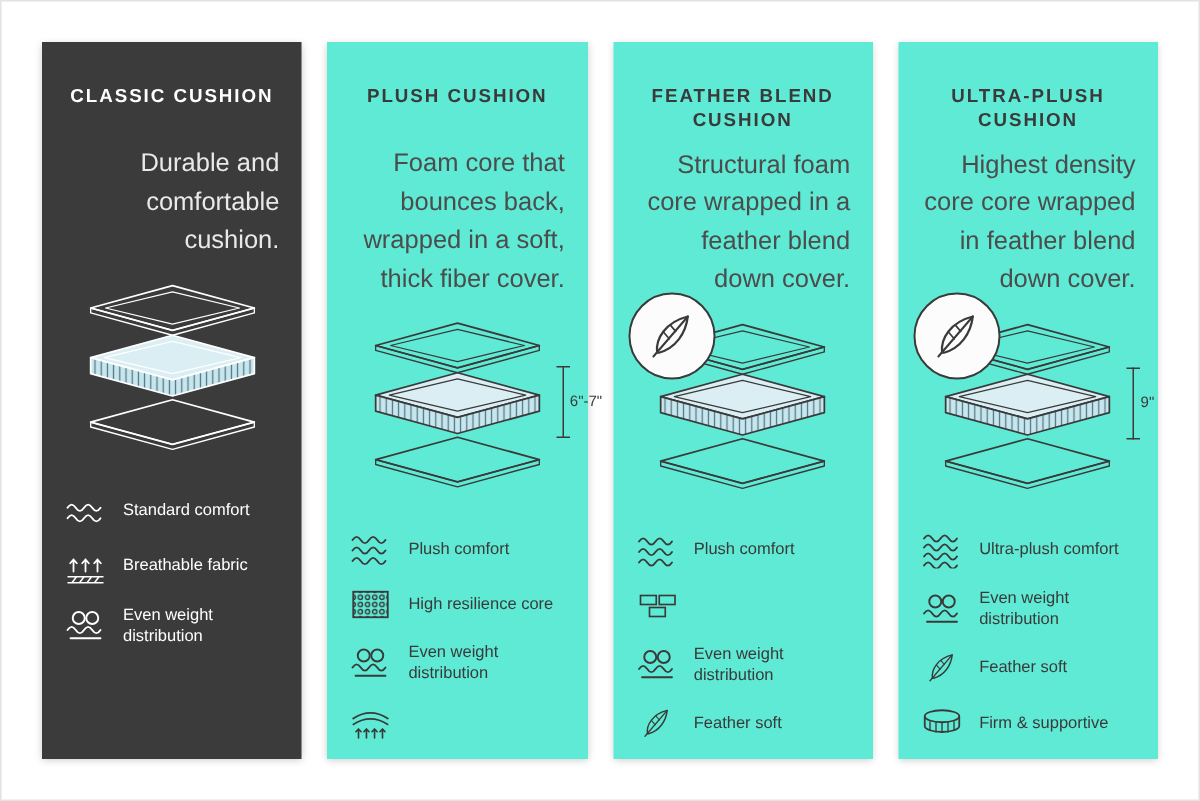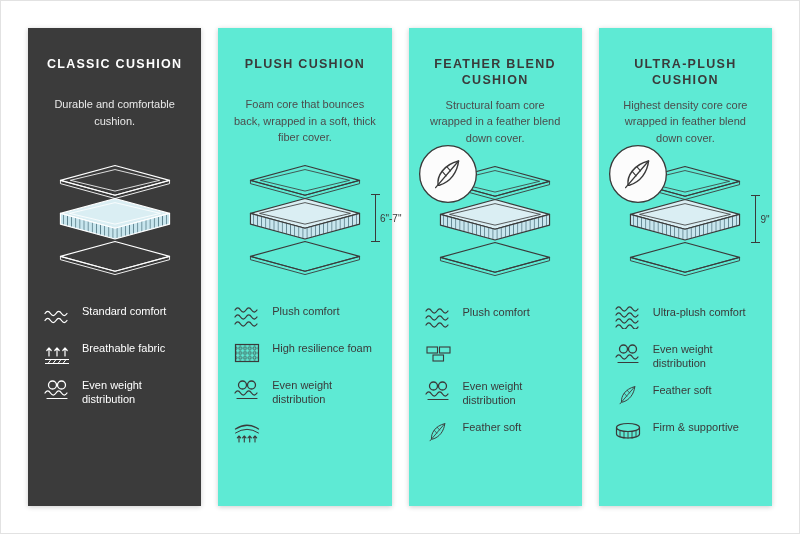--- a/index.html
+++ b/index.html
@@ -2,34 +2,34 @@
 <html><head>
 <meta charset="utf-8">
 <style>
   *{margin:0;padding:0;box-sizing:border-box}
   html,body{width:800px;height:534px;overflow:hidden}
   body{font-family:"Liberation Sans",sans-serif;background:#ffffff;color:#3a3a3a}
   .frame{width:800px;height:534px;background:#ffffff;border:1px solid #e2e2e2;display:flex;gap:17px;padding:27px}
   .panel{flex:1;background:#5eead4;box-shadow:0 1px 5px rgba(0,0,0,.20);padding:0 15px;position:relative}
   .panel.dark{background:#3b3b3b;color:#fff}
   .panel-title{font-size:12.5px;font-weight:bold;letter-spacing:1.3px;text-align:center;margin-top:28px;min-height:32px;line-height:1.3}
-  .panel-desc{font-size:11px;line-height:1.5;text-align:center;margin-top:8px;min-height:52px;color:#4c4c4c}
+  .panel-desc{font-size:17px;line-height:1.5;text-align:right;margin-top:8px;min-height:52px;color:#4c4c4c}
   .dark .panel-desc{color:#e9e9e9}
   .illustration{position:relative;width:124px;margin:14px auto 26px;color:#3a3a3a}
   .dark .illustration{color:#fff}
   .cushion{display:block;width:124px;height:116px}
   .badge{position:absolute;left:-16px;top:-20px;width:62px;height:62px}
   .measure{position:absolute;left:calc(100% + 3px);top:32px;height:48px;width:12px}
   .measure .mline{position:absolute;left:5px;top:0;bottom:0;width:1px;background:currentColor}
   .measure::before,.measure::after{content:"";position:absolute;left:1px;width:9px;height:1px;background:currentColor}
   .measure::before{top:0}
   .measure::after{bottom:0}
   .mlabel{position:absolute;left:10px;top:50%;transform:translateY(-50%);font-size:10px;white-space:nowrap}
   .features{margin-top:0}
-  .feature{display:flex;gap:11px;margin-bottom:13px}
+  .feature{display:flex;align-items:center;gap:11px;margin-bottom:13px}
   .feature .icon{width:28px;height:24px;flex:0 0 28px;color:#3a3a3a}
   .dark .feature .icon{color:#fff}
   .feature-label{font-size:11px;line-height:1.3}
   .svgdefs{position:absolute;width:0;height:0;overflow:hidden}
 </style>
 </head>
 <body>
 
 <svg class="svgdefs" aria-hidden="true">
   <defs>
@@ -114,21 +114,21 @@
             <use href="#wavepath" y="2"></use>
             <use href="#wavepath" y="9"></use>
             <use href="#wavepath" y="16"></use>
           </svg>
         <span class="feature-label">Plush comfort</span>
       </div>
       <div class="feature">
         <svg class="icon" viewBox="0 0 28 24">
           <rect x="2.5" y="3.5" width="23" height="17" fill="url(#dotsPat)" stroke="currentColor" stroke-width="1.2"></rect>
         </svg>
-        <span class="feature-label">High resilience foam</span>
+        <span class="feature-label">High resilience core</span>
       </div>
       <div class="feature">
         <svg class="icon" viewBox="0 0 28 24">
           <circle cx="9.5" cy="7" r="4" fill="none" stroke="currentColor" stroke-width="1.3"></circle>
           <circle cx="18.5" cy="7" r="4" fill="none" stroke="currentColor" stroke-width="1.3"></circle>
           <use href="#wavepath" y="11"></use>
           <path d="M4,20.5 H24" stroke="currentColor" stroke-width="1.2" fill="none" stroke-linecap="round"></path>
         </svg>
         <span class="feature-label">Even weight distribution</span>
       </div>

